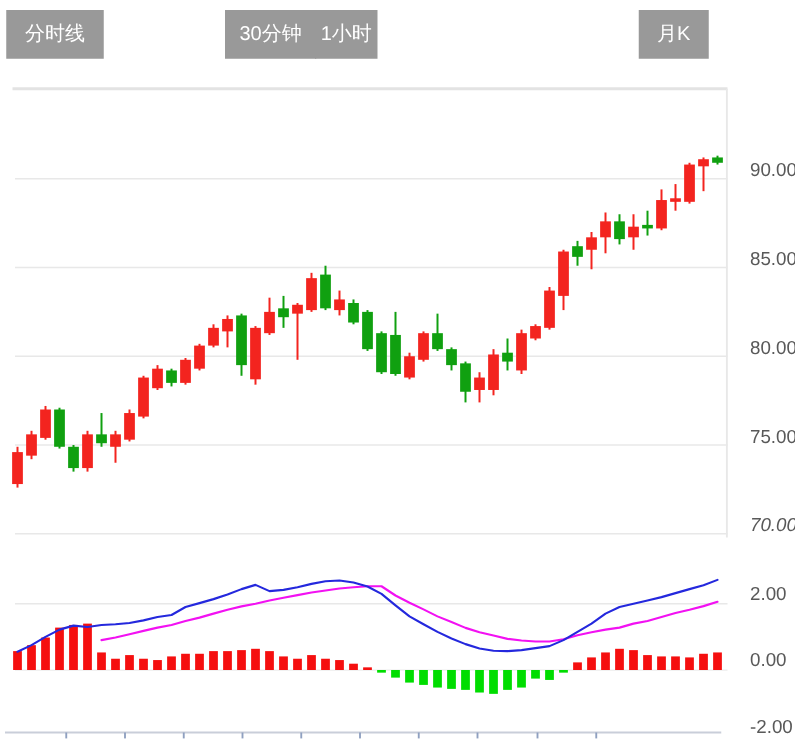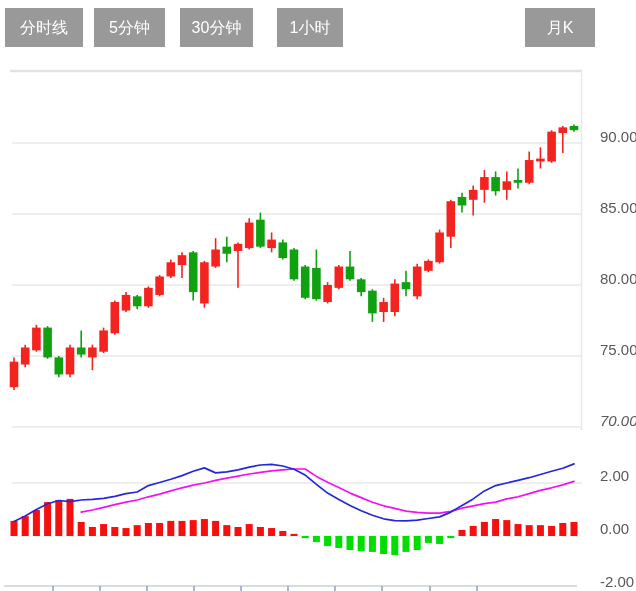--- a/index.html
+++ b/index.html
@@ -209,17 +209,16 @@
     </div>
   <div>
       <div class="axis-label" style="top: 468px;">2.00</div>
       <div class="axis-label" style="top: 521px;">0.00</div>
       <div class="axis-label" style="top: 574px;">-2.00</div>
     </div>
 </div>
 
 <div class="tabbar">
   <div class="tab" style="left:5px;width:78px">分时线</div>
-  <div class="tab" style="left:94px;width:71px">5分钟</div>
   <div class="tab" style="left:180px;width:73px">30分钟</div>
-  <div class="tab" style="left:277px;width:66px">1小时</div>
-  <div class="tab" style="left:525px;width:70px">月K</div>
+  <div class="tab" style="left:252px;width:50px">1小时</div>
+  <div class="tab" style="left:511px;width:56px">月K</div>
 </div>
 
 </body></html>

